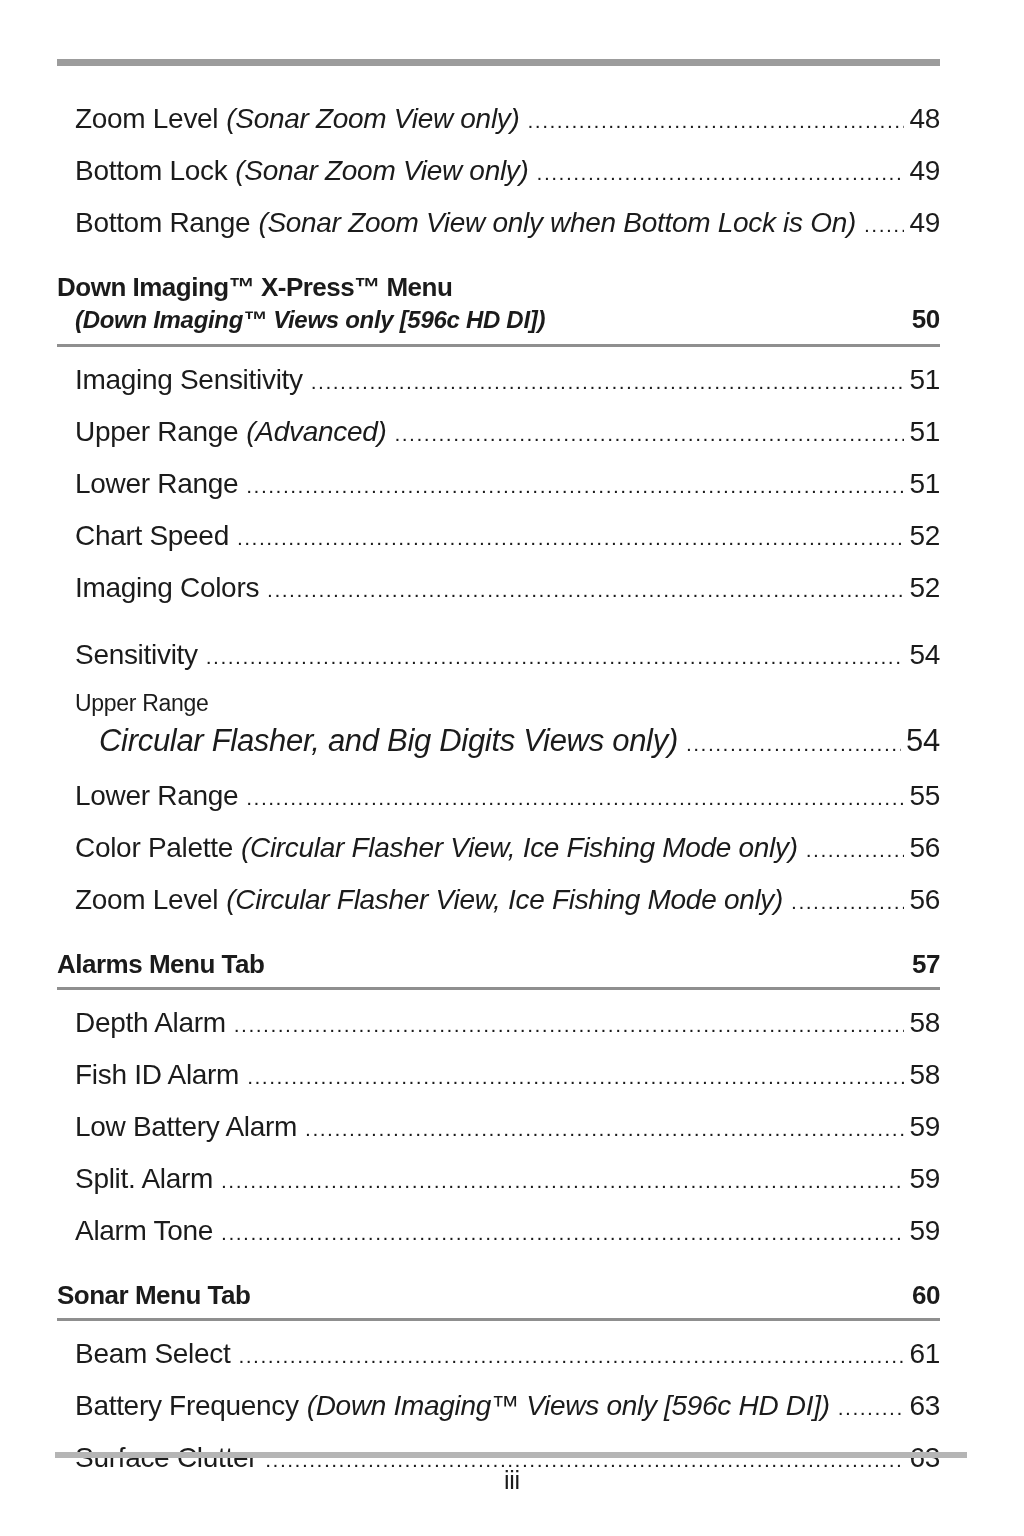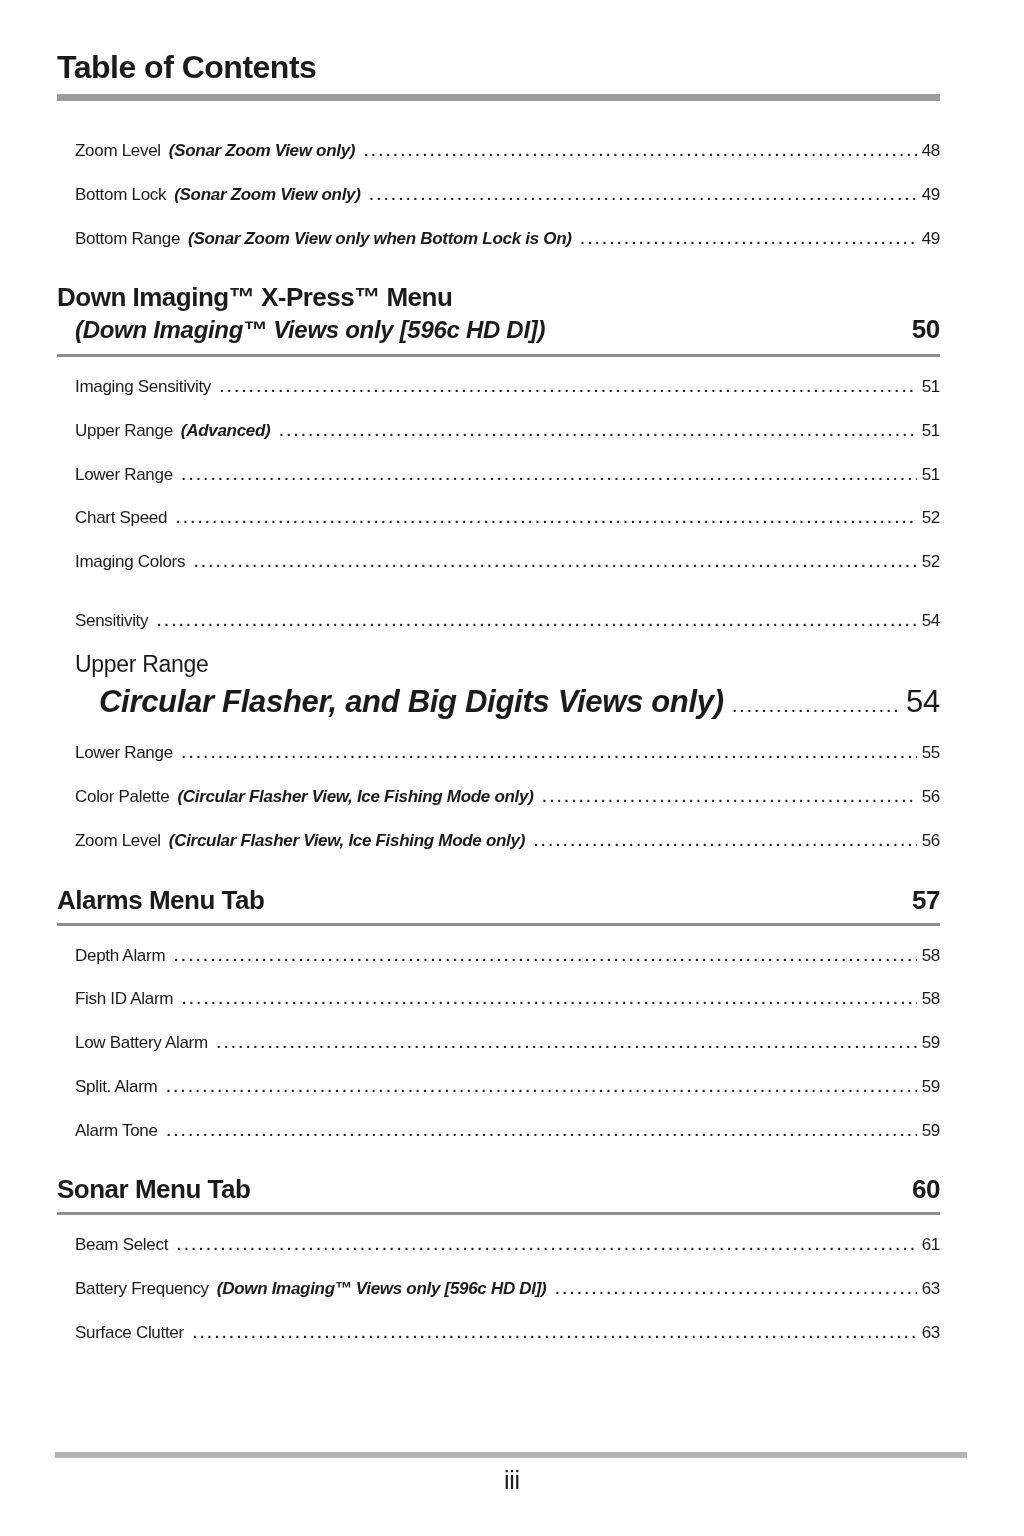--- a/index.html
+++ b/index.html
@@ -33,29 +33,28 @@
     background: #9c9c9c;
     margin-top: 9px;
   }
   
   .group { margin-top: 36px; }
   .entries { padding-left: 18px; }
   .row {
     display: flex;
     align-items: baseline;
     margin-bottom: 19px;
-    font-size: 17px;
+    font-size: 28px;
     line-height: 1.18;
     letter-spacing: -0.3px;
   }
   .rm { white-space: nowrap; }
   .it {
     font-style: italic;
     white-space: nowrap;
-    font-weight: bold;
   }
   .it:not(:empty) { margin-left: 8px; }
   .leader {
     flex: 1 1 auto;
     overflow: hidden;
     white-space: nowrap;
     margin: 0 5px 0 8px;
     min-width: 20px;
   }
   .leader::after {
@@ -128,21 +127,20 @@
     text-align: center;
     font-size: 25px;
     letter-spacing: -0.3px;
   }
 </style>
 </head>
 <body>
 
 <div class="content">
 
-  <div class="doc-title">Table of Contents</div>
   <div class="title-rule"></div>
 
   <div class="group">
     <div class="entries">
       <div class="row">
         <span class="rm">Zoom Level</span>
           <span class="it">(Sonar Zoom View only)</span>
         <span class="leader"></span>
         <span class="pg">48</span>
       </div>

